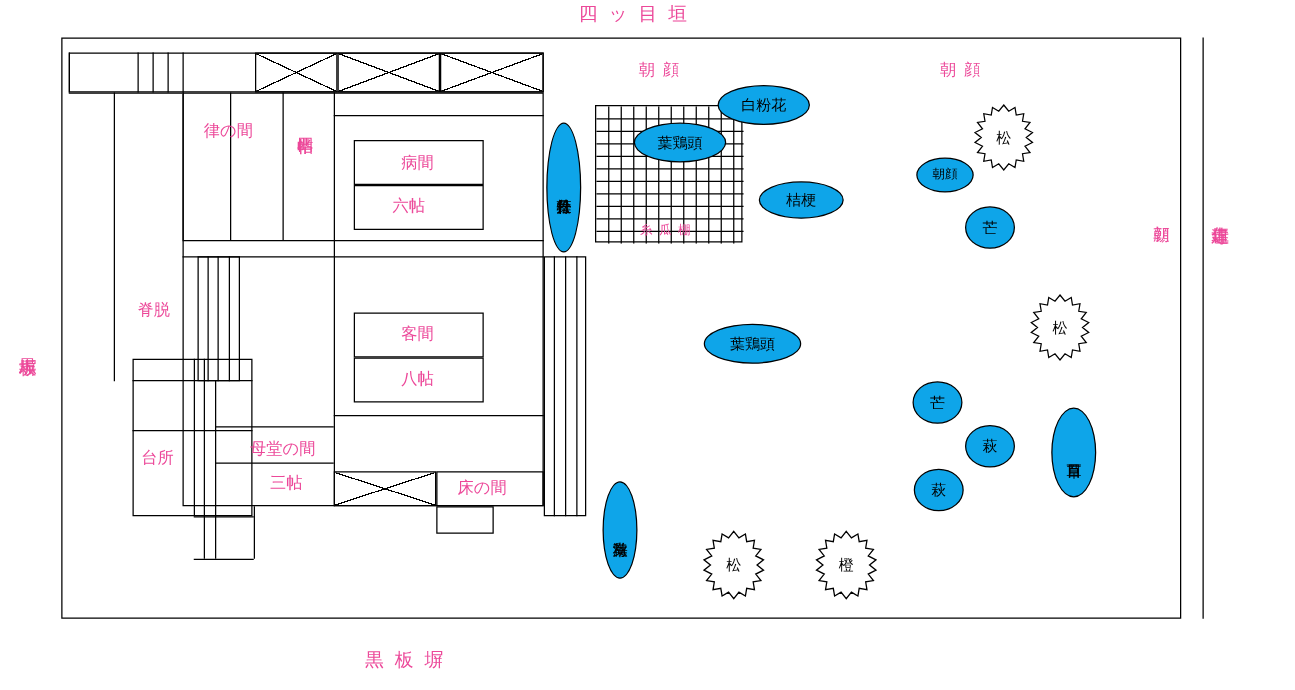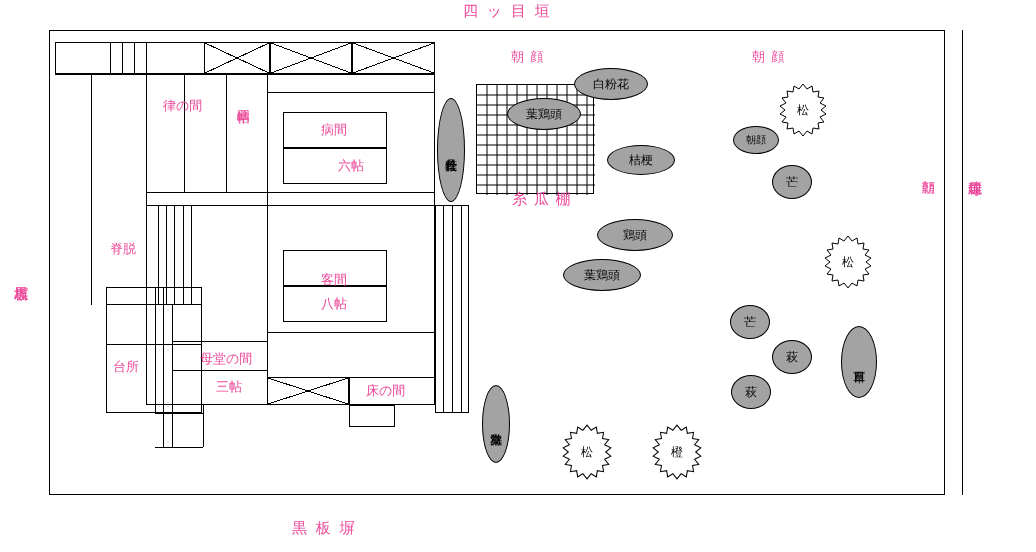--- a/index.html
+++ b/index.html
@@ -26,21 +26,21 @@
   }
   .rect{position:absolute;border:1px solid #000;box-sizing:border-box;background:transparent;}
   .line{position:absolute;background:#000;}
   .hline{height:1px;}
   .vline{width:1px;}
   
   .ell{
     position:absolute;
     border:1px solid #000;
     border-radius:50%;
-    background:#a3a3a3;
+    background:#0ea5e9;
     display:flex;align-items:center;justify-content:center;
     font-size:12px;
     box-sizing:border-box;
     text-align:left;
     line-height:1.05;
   }
   .ell.v{
     writing-mode:vertical-rl;
     text-orientation:upright;
   }
@@ -103,26 +103,26 @@
   <div class="line vline" style="left:184px;top:74px;height:118px;"></div>
   <div class="line vline" style="left:226px;top:74px;height:118px;"></div>
   <div class="line vline" style="left:267px;top:74px;height:331px;"></div>
 
   <div class="lbl" style="left:163px;top:99px;">律の間</div>
   <div class="lbl v" style="left:236px;top:100px;font-size:13px;">四帖半</div>
 
   <div class="rect" style="left:283px;top:112px;width:104px;height:36px;"></div>
   <div class="rect" style="left:283px;top:148px;width:104px;height:36px;"></div>
   <div class="lbl" style="left:321px;top:123px;font-family:Liberation Serif, serif;">病間</div>
-  <div class="lbl" style="left:338px;top:159px;">六帖</div>
+  <div class="lbl" style="left:314px;top:159px;">六帖</div>
   <div class="line hline" style="left:267px;top:92px;width:168px;"></div>
 
   <div class="rect" style="left:283px;top:250px;width:104px;height:36px;"></div>
   <div class="rect" style="left:283px;top:286px;width:104px;height:36px;"></div>
-  <div class="lbl" style="left:321px;top:273px;">客間</div>
+  <div class="lbl" style="left:321px;top:261px;">客間</div>
   <div class="lbl" style="left:321px;top:297px;">八帖</div>
   <div class="line hline" style="left:267px;top:332px;width:168px;"></div>
 
   <div class="rect" style="left:158px;top:205px;width:34px;height:100px;"></div>
   <div class="line vline" style="left:166px;top:205px;height:100px;"></div>
   <div class="line vline" style="left:174px;top:205px;height:100px;"></div>
   <div class="line vline" style="left:183px;top:205px;height:100px;"></div>
   <div class="lbl" style="left:110px;top:242px;">脊脱</div>
 
   <div class="rect" style="left:106px;top:287px;width:96px;height:126px;"></div>
@@ -172,28 +172,27 @@
         <line x1="50" y1="0" x2="50" y2="110"></line>
           <line x1="60" y1="0" x2="60" y2="110"></line>
         <line x1="70" y1="0" x2="70" y2="110"></line>
           <line x1="80" y1="0" x2="80" y2="110"></line>
         <line x1="90" y1="0" x2="90" y2="110"></line>
           <line x1="100" y1="0" x2="100" y2="110"></line>
         <line x1="110" y1="0" x2="110" y2="110"></line>
       </g>
     </svg>
   </div>
-  <div class="lbl" style="left:512px;top:192px;font-size:15px;letter-spacing:1px;">糸 瓜 棚</div>
+  <div class="lbl" style="left:512px;top:180px;font-size:10px;letter-spacing:1px;">糸 瓜 棚</div>
   <div class="lbl" style="left:511px;top:50px;font-size:13px;letter-spacing:1px;">朝 顔</div>
   <div class="lbl" style="left:752px;top:50px;font-size:13px;letter-spacing:1px;">朝 顔</div>
 
   <div class="ell" style="left:574px;top:68px;width:74px;height:32px;">白粉花</div>
   <div class="ell" style="left:507px;top:98px;width:74px;height:32px;">葉鶏頭</div>
   <div class="ell" style="left:607px;top:145px;width:68px;height:30px;">桔梗</div>
-  <div class="ell" style="left:597px;top:219px;width:76px;height:32px;">鶏頭</div>
   <div class="ell" style="left:563px;top:259px;width:78px;height:32px;">葉鶏頭</div>
   <div class="ell" style="left:730px;top:305px;width:40px;height:34px;">芒</div>
   <div class="ell" style="left:772px;top:165px;width:40px;height:34px;">芒</div>
   <div class="ell" style="left:772px;top:340px;width:40px;height:34px;">萩</div>
   <div class="ell" style="left:731px;top:375px;width:40px;height:34px;">萩</div>
   <div class="ell v" style="left:841px;top:326px;width:36px;height:72px;">百日草</div>
   <div class="ell" style="left:733px;top:126px;width:46px;height:28px;font-size:10px;">朝顔</div>
   <div class="ell v" style="left:437px;top:98px;width:28px;height:104px;font-size:12px;">松葉牡丹</div>
   <div class="ell v" style="left:482px;top:385px;width:28px;height:78px;font-size:12px;">秋海棠</div>
 

